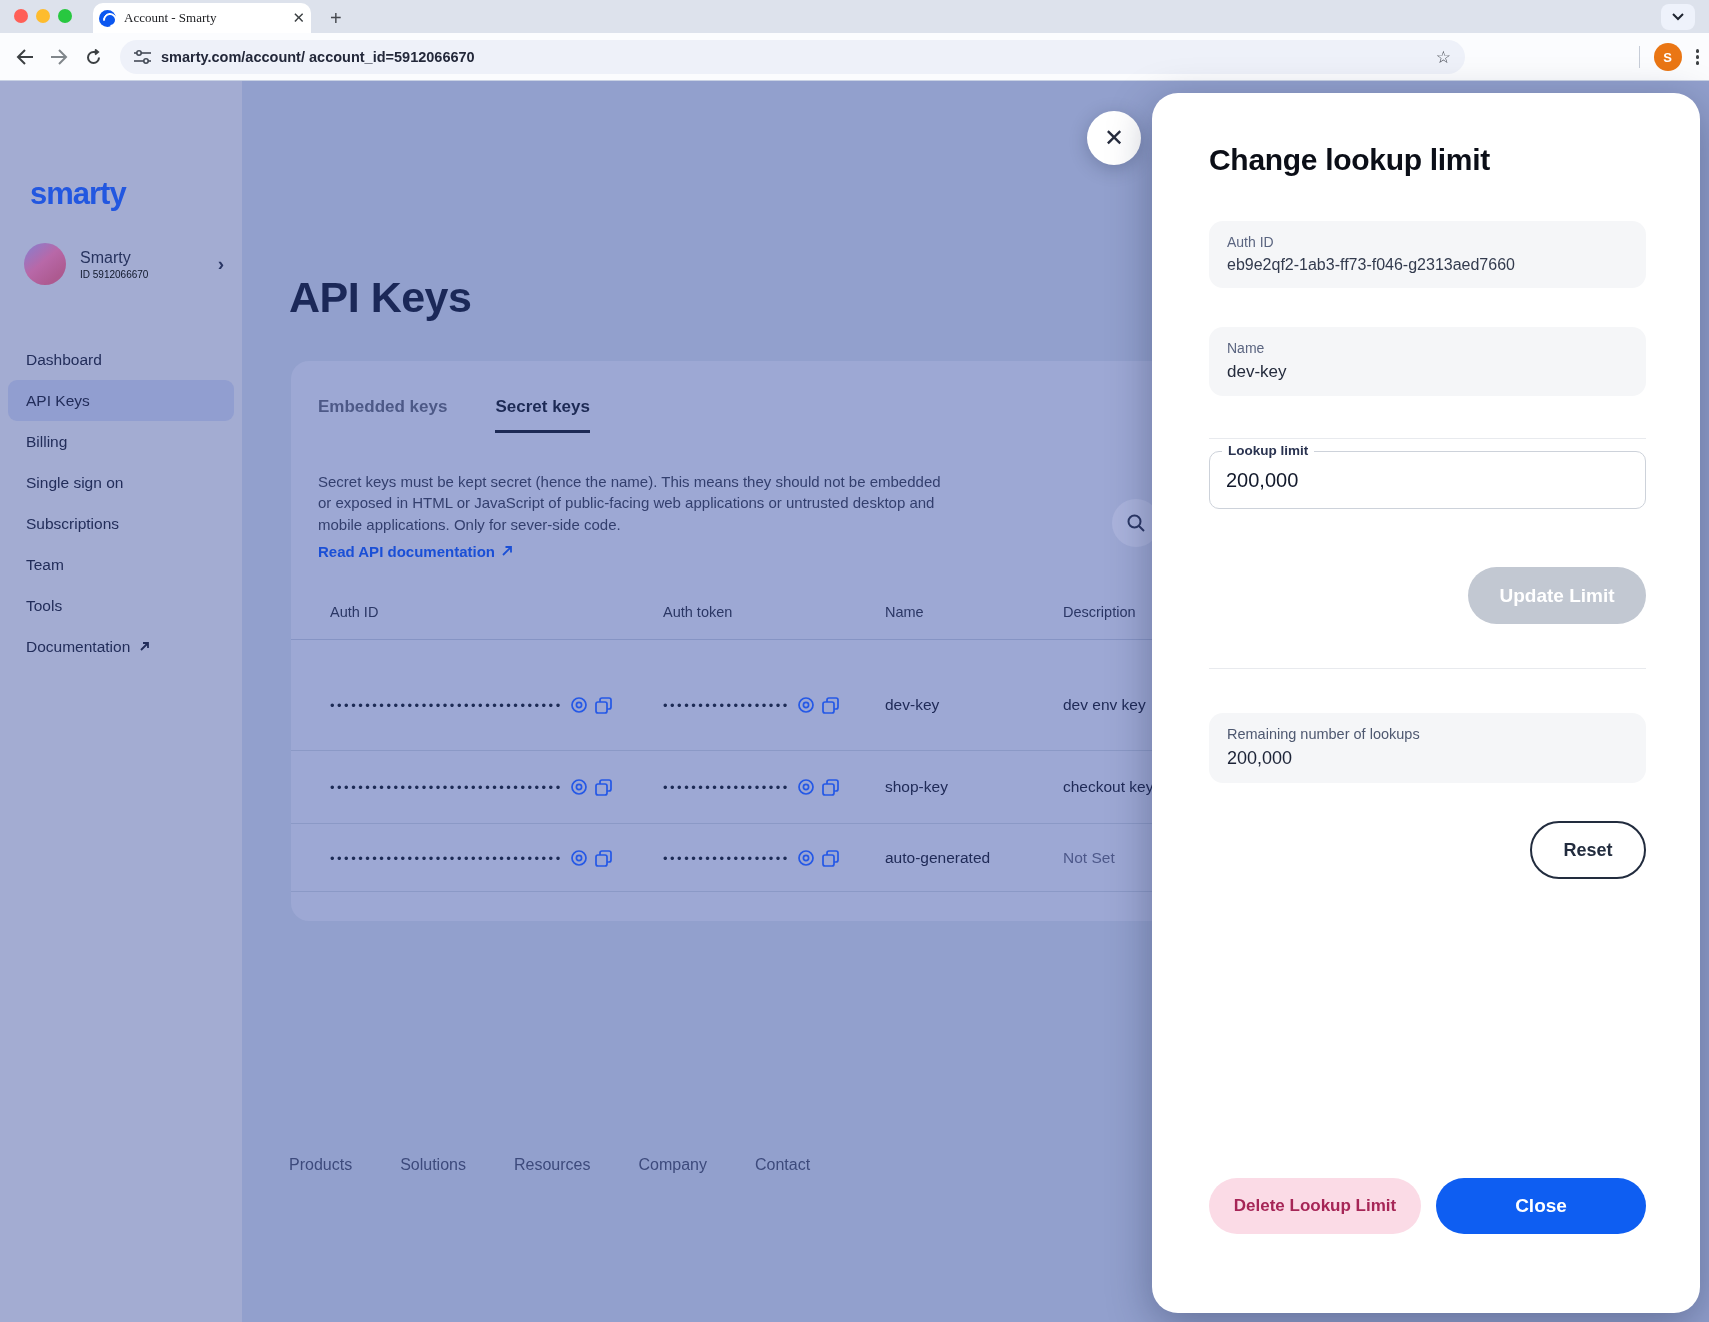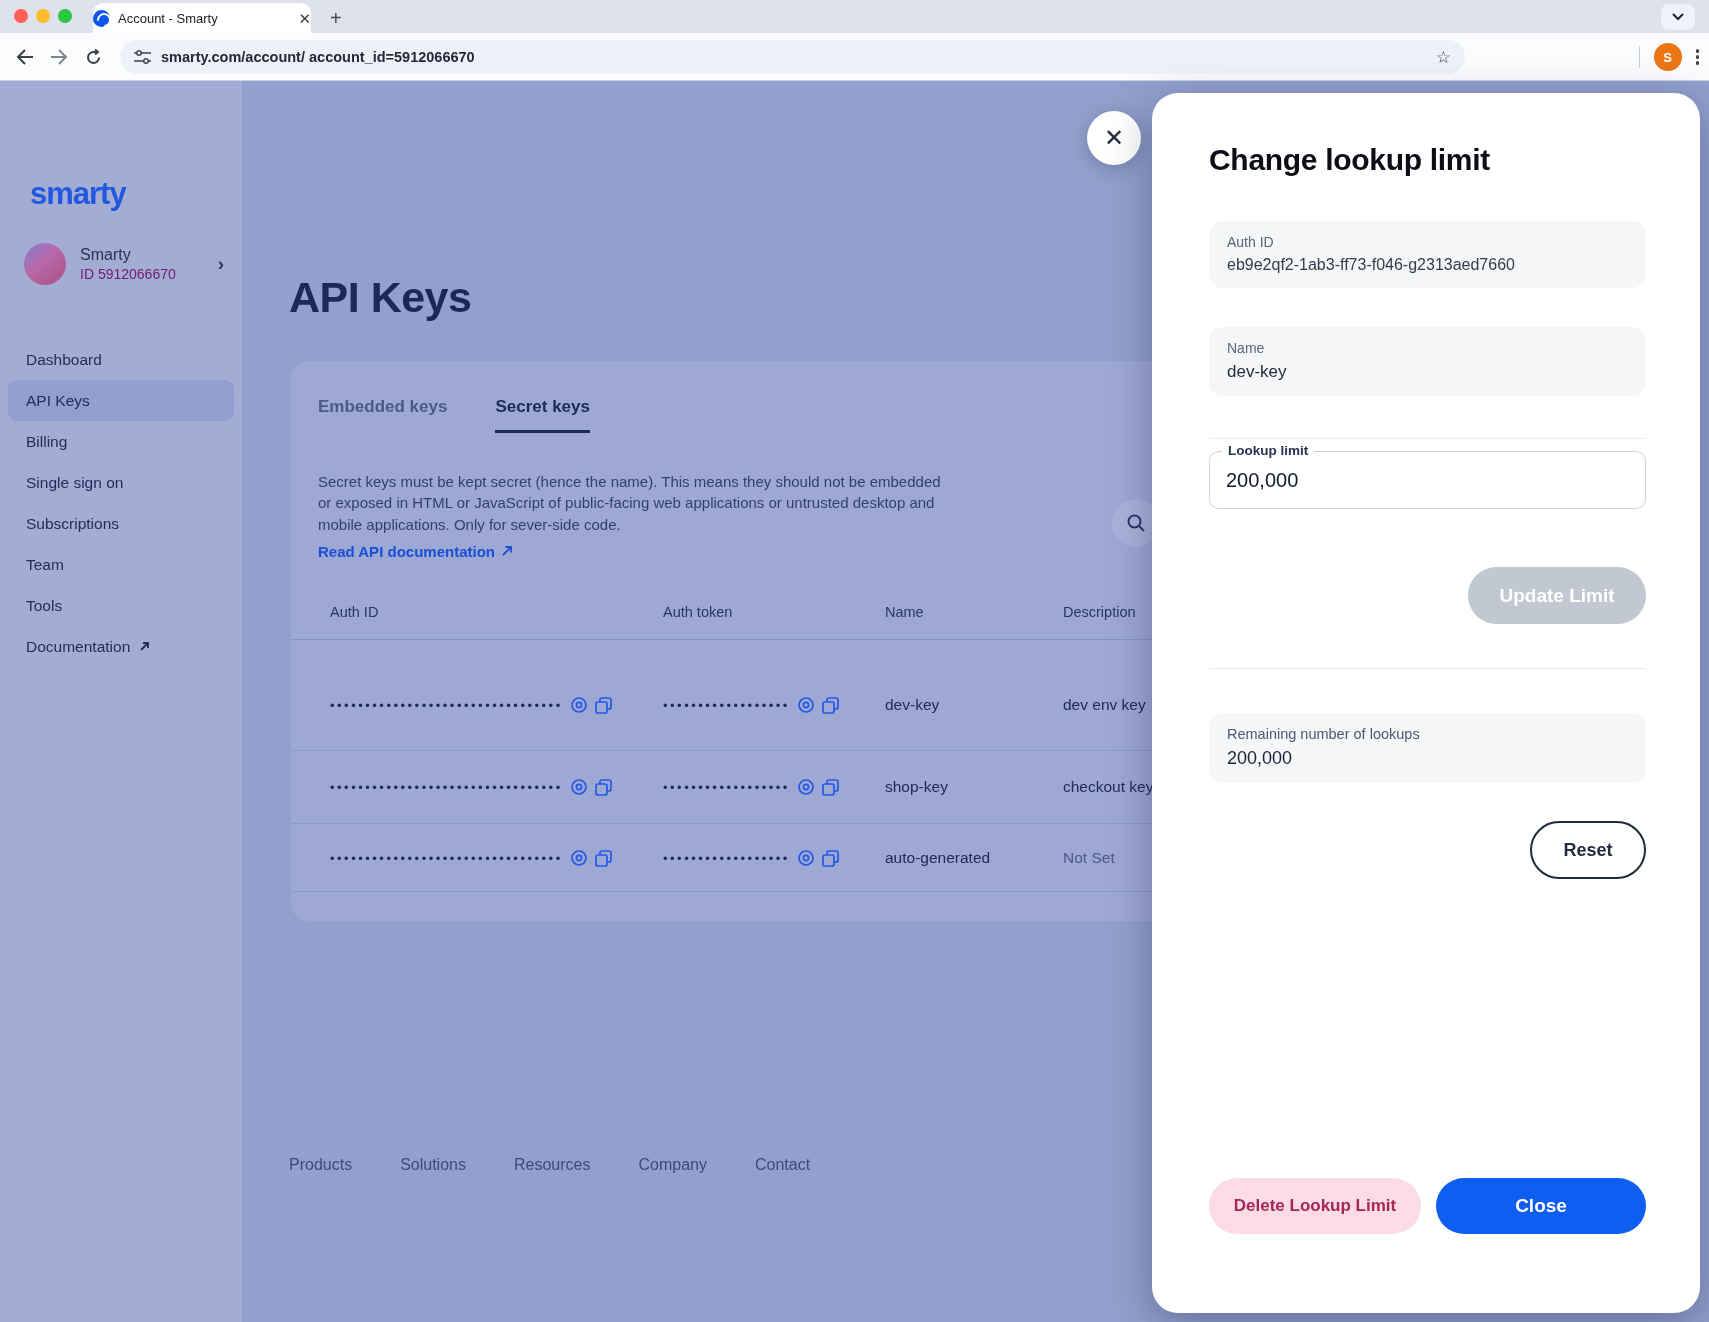--- a/index.html
+++ b/index.html
@@ -3,21 +3,21 @@
 <meta charset="utf-8">
 <style>
   * { margin:0; padding:0; box-sizing:border-box; }
   html,body { width:1709px; height:1322px; overflow:hidden; }
   body { font-family:"Liberation Sans", sans-serif; position:relative; background:#92a0cd; }
 
   
   .tabstrip { position:absolute; left:0; top:0; width:1709px; height:33px; background:#dde2ec; }
   .traffic { position:absolute; top:9px; width:14px; height:14px; border-radius:50%; }
   .t-red{ left:14px; background:#ff5f57; } .t-yellow{ left:36px; background:#febc2e; } .t-green{ left:58px; background:#28c840; }
-  .tab { position:absolute; left:93px; top:3px; width:218px; height:30px; background:#ffffff; border-radius:10px 10px 0 0; display:flex; align-items:center; padding:0 0; gap:8px; }
+  .tab { position:absolute; left:93px; top:3px; width:218px; height:30px; background:#ffffff; border-radius:10px 10px 0 0; display:flex; align-items:center; padding:0 6px; gap:8px;font-family:Liberation Serif, serif; }
   .favicon { width:17px; height:17px; border-radius:50%; background:#0b57f0; position:relative; flex:0 0 auto; }
   .favicon:after { content:""; position:absolute; left:3.5px; top:3.5px; width:10px; height:10px; border-radius:50%; border:2.5px solid #fff; border-bottom-color:transparent; transform:rotate(40deg); }
   .tab-title { font-size:13px; color:#202124; white-space:nowrap; overflow:hidden; flex:1; }
   .tab-close { font-size:15px; color:#3c4043; line-height:1; cursor:default; }
   .newtab { position:absolute; left:330px; top:4px; font-size:20px; color:#45484e; line-height:28px; }
   .tabsearch { position:absolute; right:14px; top:4px; width:34px; height:26px; border-radius:8px; background:#eef2fb; display:flex; align-items:center; justify-content:center; color:#1f2430; }
 
   .toolbar { position:absolute; left:0; top:33px; width:1709px; height:48px; background:#fbfcfe; border-bottom:1px solid #c9d2e4; }
   .nav-ic { position:absolute; top:11px; width:26px; height:26px; display:flex; align-items:center; justify-content:center; }
   .urlbar { position:absolute; left:120px; top:7px; width:1345px; height:34px; background:#eef1f9; border-radius:17px; display:flex; align-items:center; padding:0 14px; gap:10px; }
@@ -29,21 +29,21 @@
   .kebab { color:#3c4043; font-size:16px; letter-spacing:0; line-height:5px; display:flex; flex-direction:column; gap:2.5px; }
   .kebab i{ width:3.5px; height:3.5px; background:#3c4043; border-radius:50%; }
 
   
   .page { position:absolute; left:0; top:81px; width:1709px; height:1241px; background:#92a0cd; }
   .sidebar { position:absolute; left:0; top:0; width:242px; height:1241px; background:#a3acd2; }
   .logo { position:absolute; left:30px; top:95px; font-size:31px; font-weight:700; letter-spacing:-1px; color:#2257e0; }
   .account { position:absolute; left:24px; top:160px; width:200px; height:46px; display:flex; align-items:center; gap:14px; }
   .acct-avatar { width:42px; height:42px; border-radius:50%; background:linear-gradient(140deg,#8f7bc8 10%,#b868a8 45%,#ad5a90 80%); }
   .acct-name { font-size:16px; color:#27335f; font-weight:500; }
-  .acct-id { font-size:14px; color:#701a75; margin-top:2px; }
+  .acct-id { font-size:10px; color:#0f172a; margin-top:2px; }
   .acct-chev { position:absolute; right:0; color:#2b3765; font-size:19px; font-weight:600; }
   .nav { position:absolute; left:0; top:258px; width:242px; }
   .nav-item { height:41px; display:flex; align-items:center; padding-left:26px; font-size:15.5px; font-weight:500; color:#222d5a; gap:9px; }
   .nav-item.active { background:#919ed0; border-radius:9px; margin:0 8px; padding-left:18px; }
   .ext-arrow { stroke:#222d5a; stroke-width:1.8; fill:none; }
 
   .main-title { position:absolute; left:289px; top:192px; font-size:43px; font-weight:700; letter-spacing:-0.5px; color:#1b2858; }
   .card { position:absolute; left:291px; top:280px; width:1364px; height:560px; background:#9da8d4; border-radius:18px; }
   .tabs { display:flex; gap:48px; padding:36px 0 0 27px; }
   .tabitem { font-size:17px; font-weight:600; color:#4d5987; padding-bottom:13px; }

